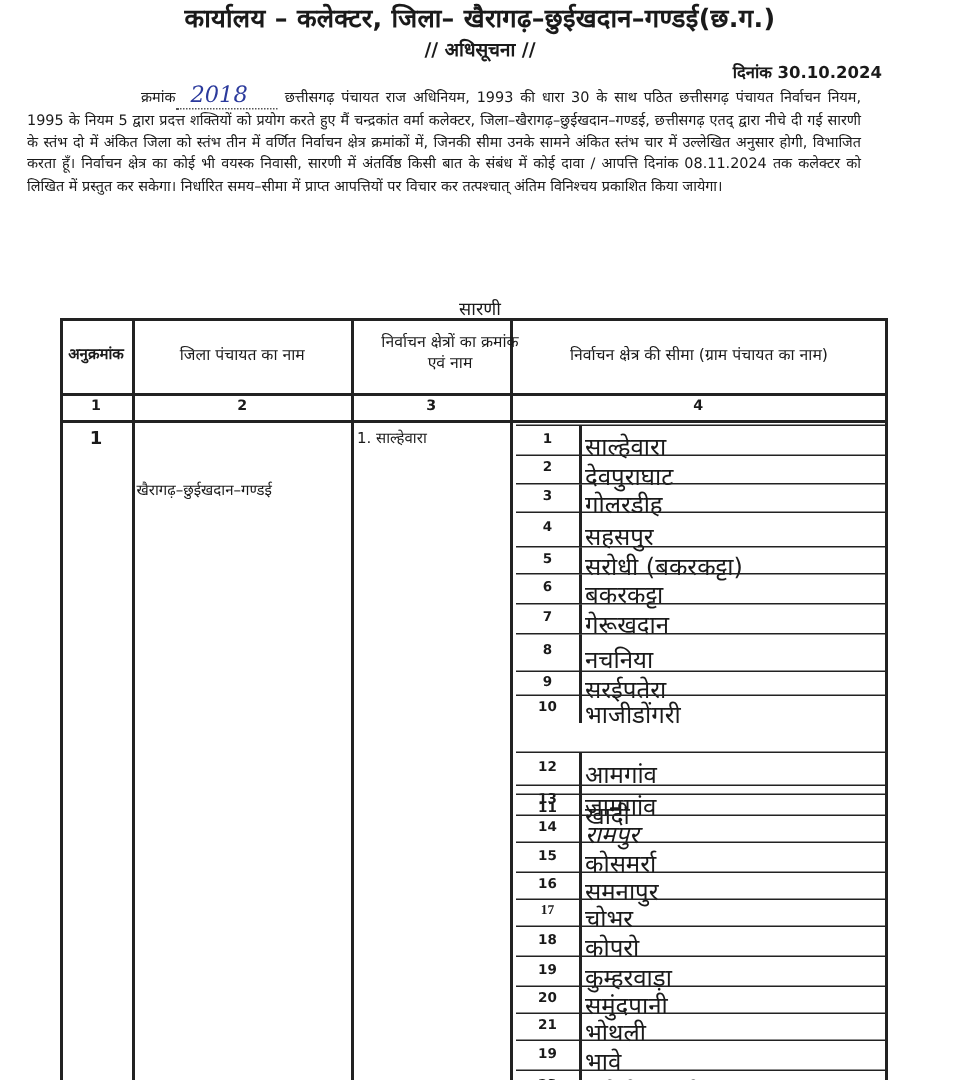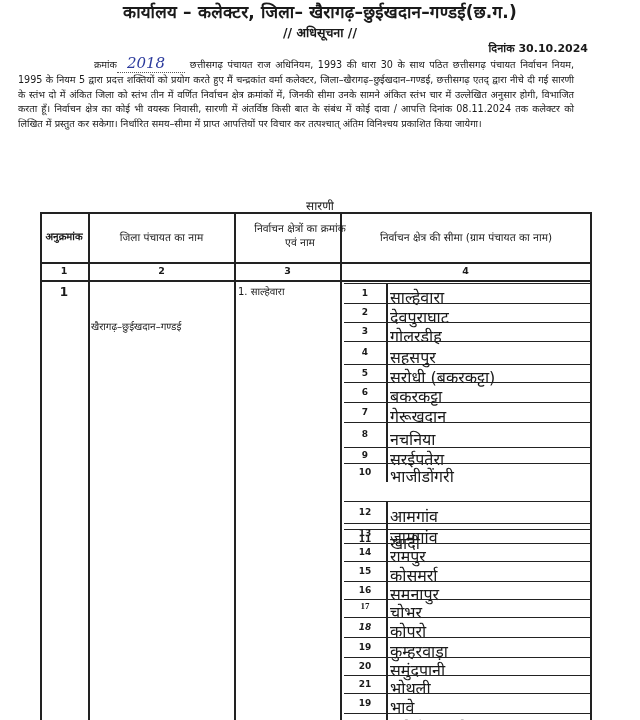--- a/index.html
+++ b/index.html
@@ -132,40 +132,40 @@
         <div class="gp-name" style="top: 3px;">आमगांव</div>
       </div>
       <div class="gp-row" style="top: 523px; height: 20px;">
         <div class="gp-div"></div>
         <div class="gp-num" style="top: 3.5px;">13</div>
         <div class="gp-name" style="top: 2px;">जामगांव</div>
       </div>
       <div class="gp-row" style="top: 543px; height: 18px;">
         <div class="gp-div"></div>
         <div class="gp-num" style="top: 2.5px;">14</div>
-        <div class="gp-name" style="top: 1px;">रामपुर</div>
+        <div class="gp-name" style="top: 1px; font-style: italic;">रामपुर</div>
       </div>
       <div class="gp-row" style="top: 561px; height: 20px;">
         <div class="gp-div"></div>
         <div class="gp-num" style="top: 3.5px;">15</div>
         <div class="gp-name" style="top: 2px;">कोसमर्रा</div>
       </div>
       <div class="gp-row" style="top: 581px; height: 18px;">
         <div class="gp-div"></div>
         <div class="gp-num" style="top: 2.5px;">16</div>
         <div class="gp-name" style="top: 1px;">समनापुर</div>
       </div>
       <div class="gp-row" style="top: 599px; height: 18px;">
         <div class="gp-div"></div>
         <div class="gp-num" style="top: 1px; font-family: Liberation Serif, serif;">17</div>
         <div class="gp-name" style="top: 1px;">चोभर</div>
       </div>
       <div class="gp-row" style="top: 617px; height: 20px;">
         <div class="gp-div"></div>
-        <div class="gp-num" style="top: 3.5px; font-style: italic;">18</div>
+        <div class="gp-num" style="top: 3.5px;">18</div>
         <div class="gp-name" style="top: 2px;">कोपरो</div>
       </div>
       <div class="gp-row" style="top: 637px; height: 20px;">
         <div class="gp-div"></div>
         <div class="gp-num" style="top: 3.5px;">19</div>
         <div class="gp-name" style="top: 2px;">कुम्हरवाड़ा</div>
       </div>
       <div class="gp-row" style="top: 657px; height: 18px;">
         <div class="gp-div"></div>
         <div class="gp-num" style="top: 2.5px;">20</div>

